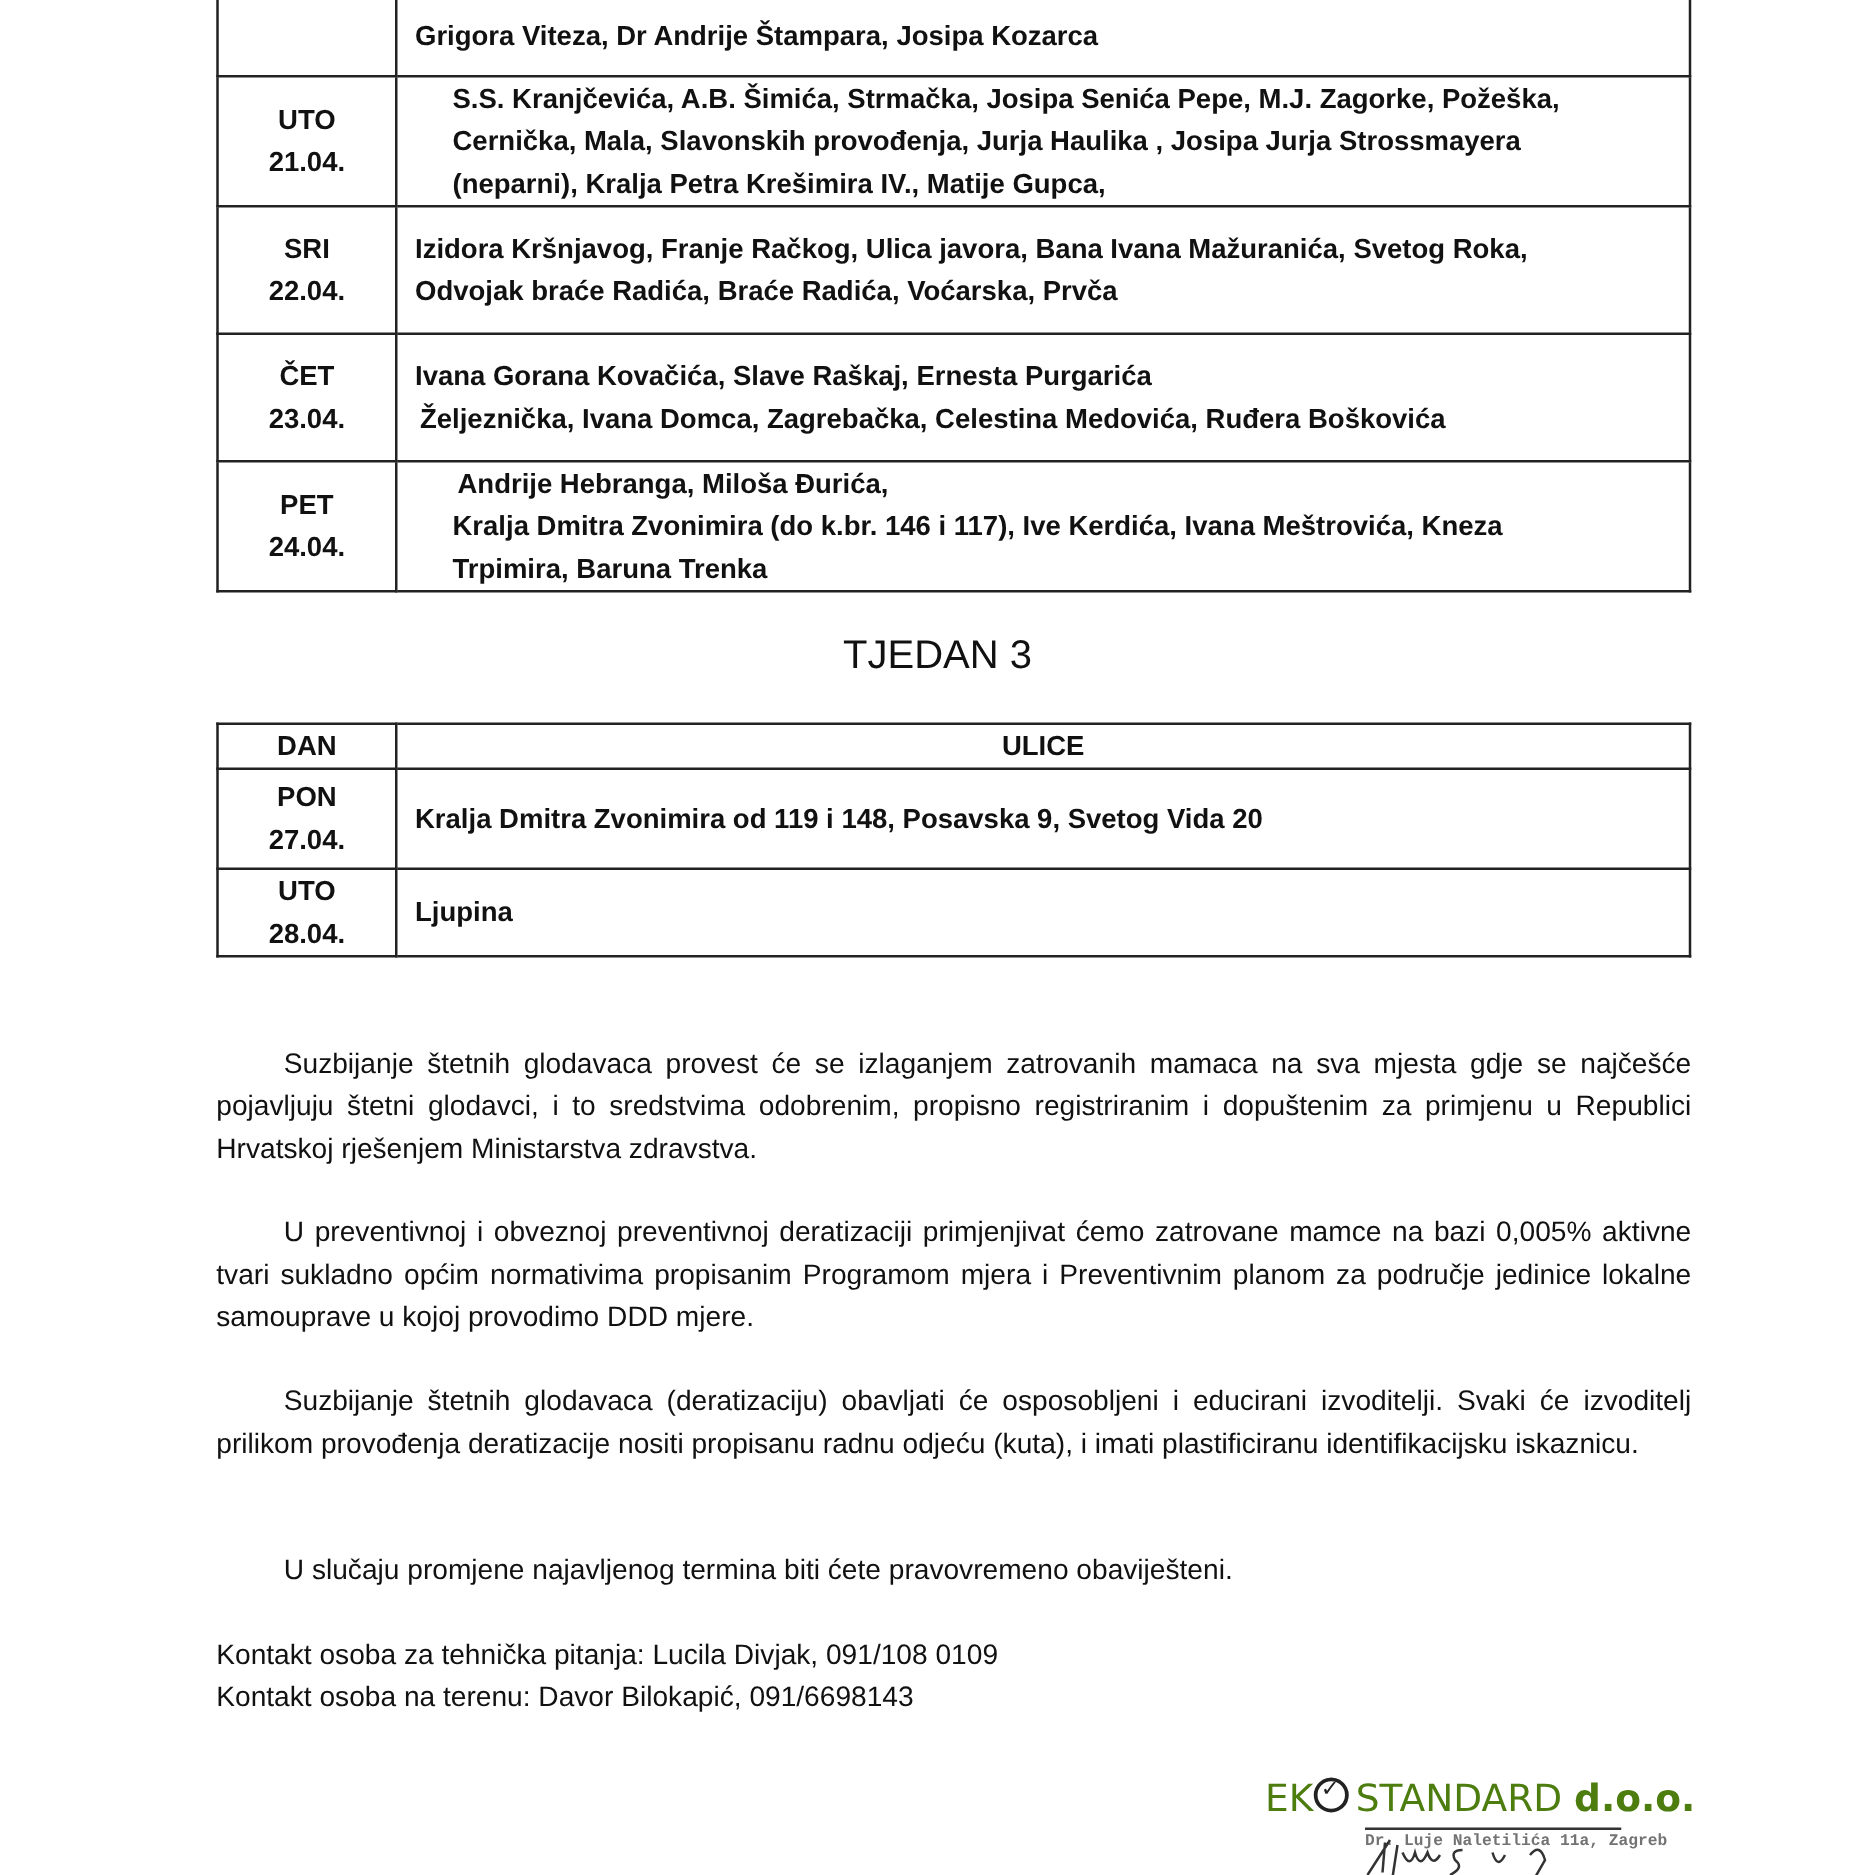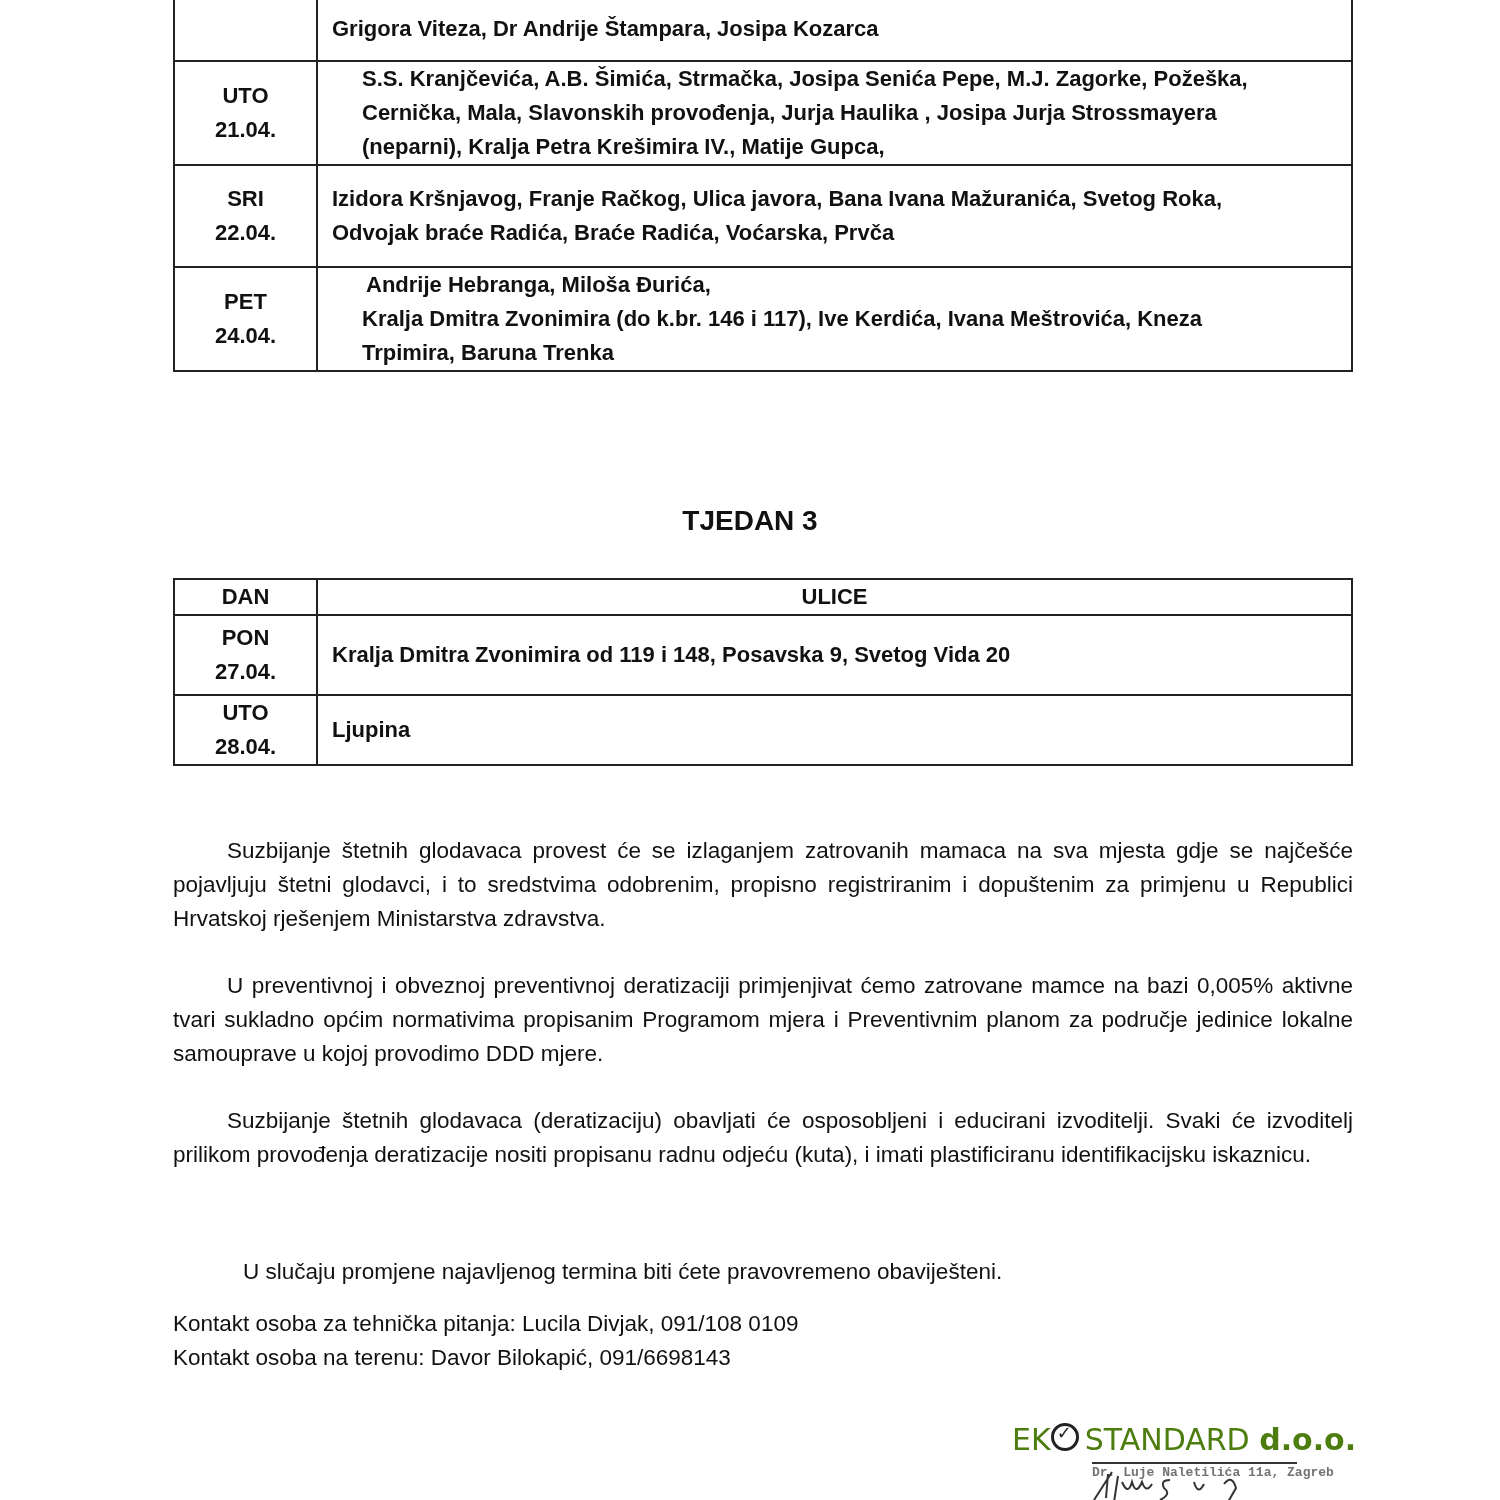--- a/index.html
+++ b/index.html
@@ -30,21 +30,21 @@
   #t-week2 tr.r3 td { height: 100px; }
   #t-week2 tr.r4 td { height: 101px; }
   #t-week2 tr.r0 td.day { vertical-align: top; line-height: 22px; }
   #t-week2 tr.r0 td.streets { vertical-align: bottom; padding-bottom: 14px; }
   #t-week2 tr.r1 td.streets, #t-week2 tr.r4 td.streets { line-height: 34px; padding-left: 44px; }
   .line { display: block; }
   .indent1 { padding-left: 4px; }
 
   .week-title {
     position: absolute; left: 0; width: 1500px; top: 505px; text-align: center;
-    font-weight: bold; font-size: 28px;
+    font-weight: normal; font-size: 32px;
   }
   #t-week3 { top: 578px; }
   #t-week3 tr.r1 td { height: 78px; }
   #t-week3 tr.r2 td { height: 68px; }
 
   .para {
     position: absolute; left: 173px; width: 1180px; font-size: 22.5px; line-height: 34px;
     text-align: justify; text-indent: 54px;
   }
   #p1 { top: 834px; }
@@ -102,20 +102,30 @@
     <tr class="r2">
       <td class="day">
         <span class="line">SRI</span>
         <span class="line">22.04.</span>
       </td>
       <td class="streets">
         <span class="line">Izidora Kršnjavog, Franje Račkog, Ulica javora, Bana Ivana Mažuranića, Svetog Roka,</span>
         <span class="line">Odvojak braće Radića, Braće Radića, Voćarska, Prvča</span>
       </td>
     </tr>
+    <tr class="r3">
+      <td class="day">
+        <span class="line">ČET</span>
+        <span class="line">23.04.</span>
+      </td>
+      <td class="streets">
+        <span class="line">Ivana Gorana Kovačića, Slave Raškaj, Ernesta Purgarića</span>
+        <span class="line indent1"> Željeznička, Ivana Domca, Zagrebačka, Celestina Medovića, Ruđera Boškovića</span>
+      </td>
+    </tr>
     <tr class="r4">
       <td class="day">
         <span class="line">PET</span>
         <span class="line">24.04.</span>
       </td>
       <td class="streets">
         <span class="line indent1"> Andrije Hebranga, Miloša Đurića,</span>
         <span class="line">Kralja Dmitra Zvonimira (do k.br. 146 i 117), Ive Kerdića, Ivana Meštrovića, Kneza</span>
         <span class="line">Trpimira, Baruna Trenka</span>
       </td>
@@ -144,21 +154,21 @@
         <span class="line">28.04.</span>
       </td>
       <td class="streets">Ljupina</td>
     </tr>
   </tbody>
 </table>
 
 <p class="para" id="p1" style="margin:0">Suzbijanje štetnih glodavaca provest će se izlaganjem zatrovanih mamaca na sva mjesta gdje se najčešće pojavljuju štetni glodavci, i to sredstvima odobrenim, propisno registriranim i dopuštenim za primjenu u Republici Hrvatskoj rješenjem Ministarstva zdravstva.</p>
 <p class="para" id="p2" style="margin:0">U preventivnoj i obveznoj preventivnoj deratizaciji primjenjivat ćemo zatrovane mamce na bazi 0,005% aktivne tvari sukladno općim normativima propisanim Programom mjera i Preventivnim planom za područje jedinice lokalne samouprave u kojoj provodimo DDD mjere.</p>
 <p class="para" id="p3" style="margin:0">Suzbijanje štetnih glodavaca (deratizaciju) obavljati će osposobljeni i educirani izvoditelji. Svaki će izvoditelj prilikom provođenja deratizacije nositi propisanu radnu odjeću (kuta), i imati plastificiranu identifikacijsku iskaznicu.</p>
-<p class="para" id="p4" style="margin:16px">U slučaju promjene najavljenog termina biti ćete pravovremeno obaviješteni.</p>
+<p class="para" id="p4" style="margin:0">U slučaju promjene najavljenog termina biti ćete pravovremeno obaviješteni.</p>
 
 <div class="contact" id="c1">Kontakt osoba za tehnička pitanja: Lucila Divjak, 091/108 0109</div>
 <div class="contact" id="c2">Kontakt osoba na terenu: Davor Bilokapić, 091/6698143</div>
 
 <div class="stamp">
   <div class="stamp-company">
     <span>EK</span><span class="eko-o"></span><span>STANDARD</span>
     <span class="doo">d.o.o.</span>
   </div>
   <div class="stamp-rule"></div>

